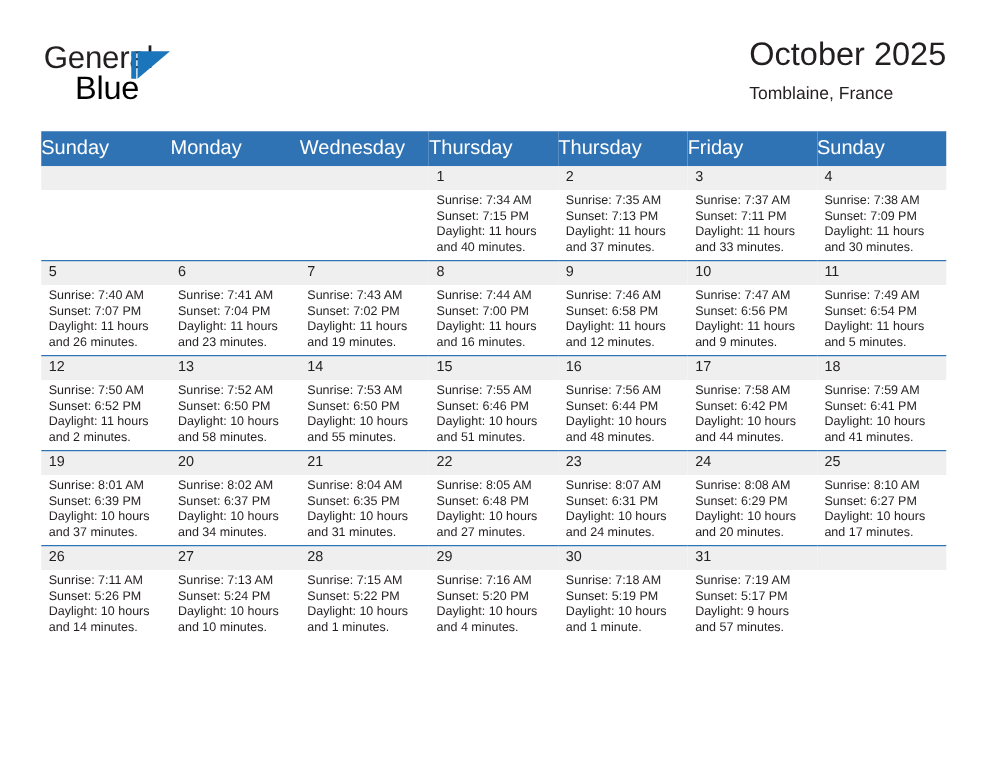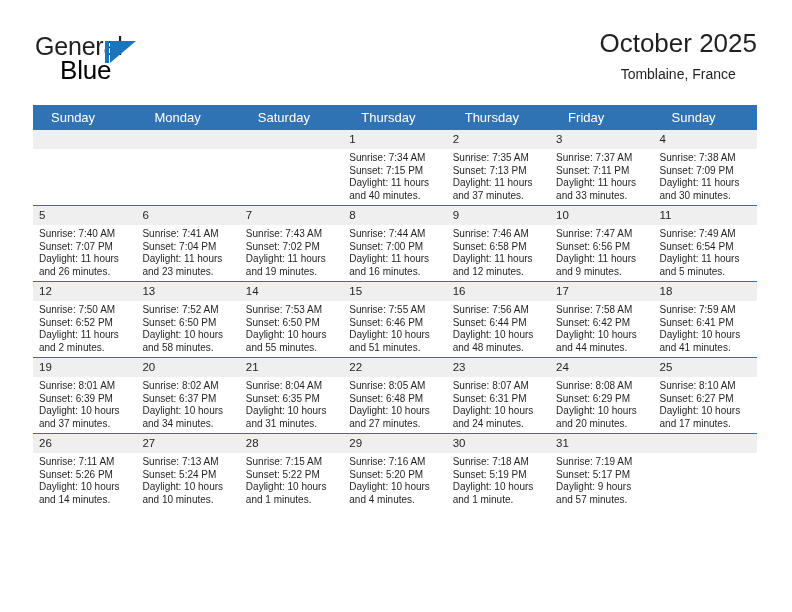--- a/index.html
+++ b/index.html
@@ -69,21 +69,21 @@
     width: 0;
     height: 0;
     border-left: 26px solid #1b75bb;
     border-bottom: 22px solid transparent;
   }
 
   .title-wrap {
     position: absolute;
     right: 0;
     top: 0;
-    text-align: center;
+    text-align: left;
   }
   .cal-title {
     font-size: 26px;
     color: #231f20;
     line-height: 30px;
     white-space: nowrap;
     font-family: "Liberation Sans", sans-serif;
   }
   .cal-subtitle {
     font-size: 14px;
@@ -99,24 +99,24 @@
     position: absolute;
     left: 33px;
     top: 105px;
     width: 724px;
     border-collapse: collapse;
     table-layout: fixed;
   }
   .calendar th {
     background: #3073b4;
     color: #ffffff;
-    font-size: 13px;
+    font-size: 16px;
     font-weight: normal;
     text-align: left;
-    padding: 5px 0 5px 18px;
+    padding: 5px 0 5px 0;
     height: 12px;
     font-family: "Liberation Sans", sans-serif;
   }
   .week-row td {
     vertical-align: top;
     padding: 0;
     border-top: 1.6px solid #3073b4;
     height: 75px;
   }
   .week-row.first td {
@@ -162,21 +162,21 @@
       <div class="cal-title">October 2025</div>
       <div class="cal-subtitle">Tomblaine, France</div>
     </div>
   </div>
 
   <table class="calendar">
     <thead>
       <tr id="weekday-row">
           <th>Sunday</th>
           <th>Monday</th>
-          <th>Saturday</th>
+          <th>Wednesday</th>
           <th>Thursday</th>
           <th>Thursday</th>
           <th>Friday</th>
           <th>Sunday</th>
         </tr>
     </thead>
     <tbody id="weeks-body">
         <tr class="week-row first">
           <td class="cell-empty">
             <div class="daynum empty"></div>

